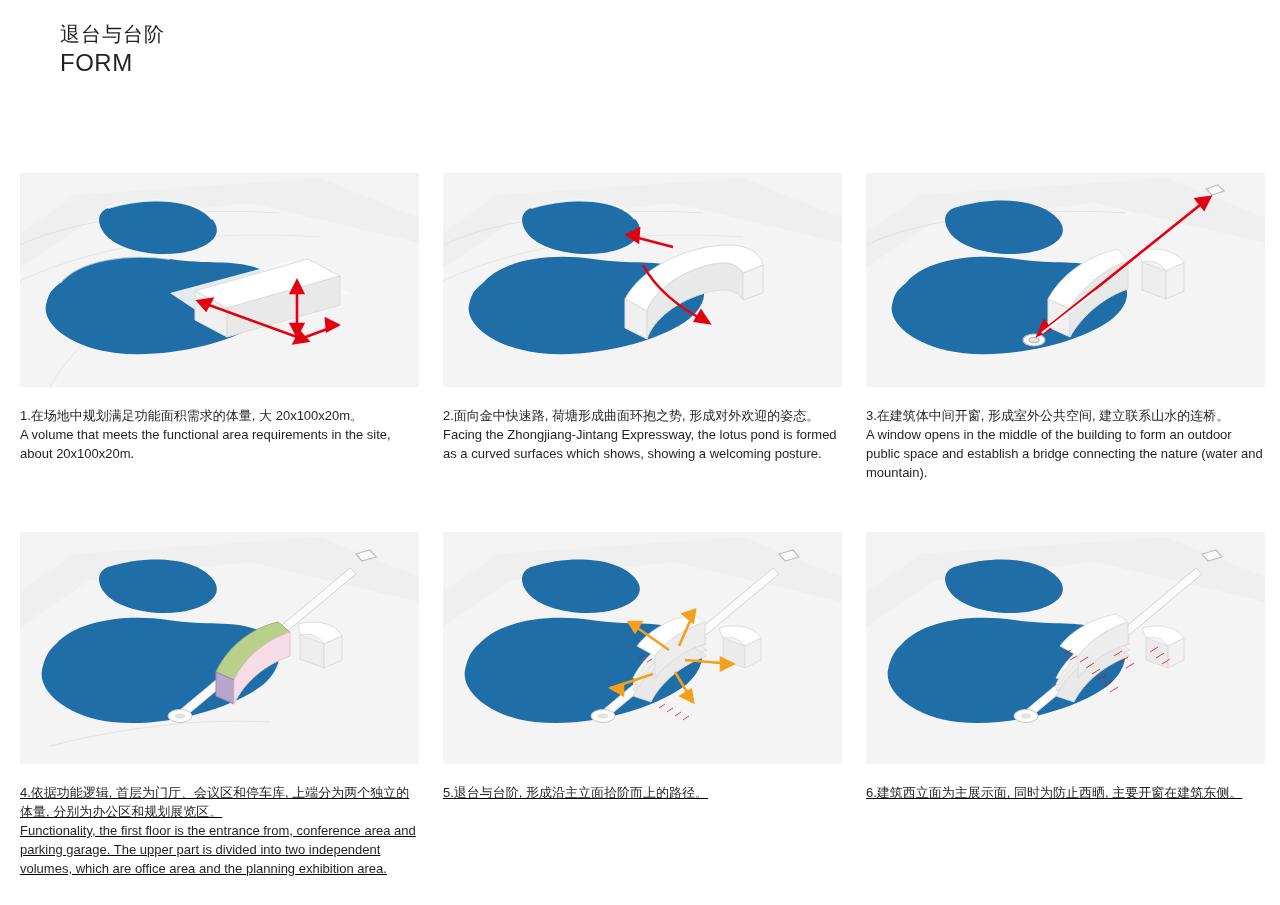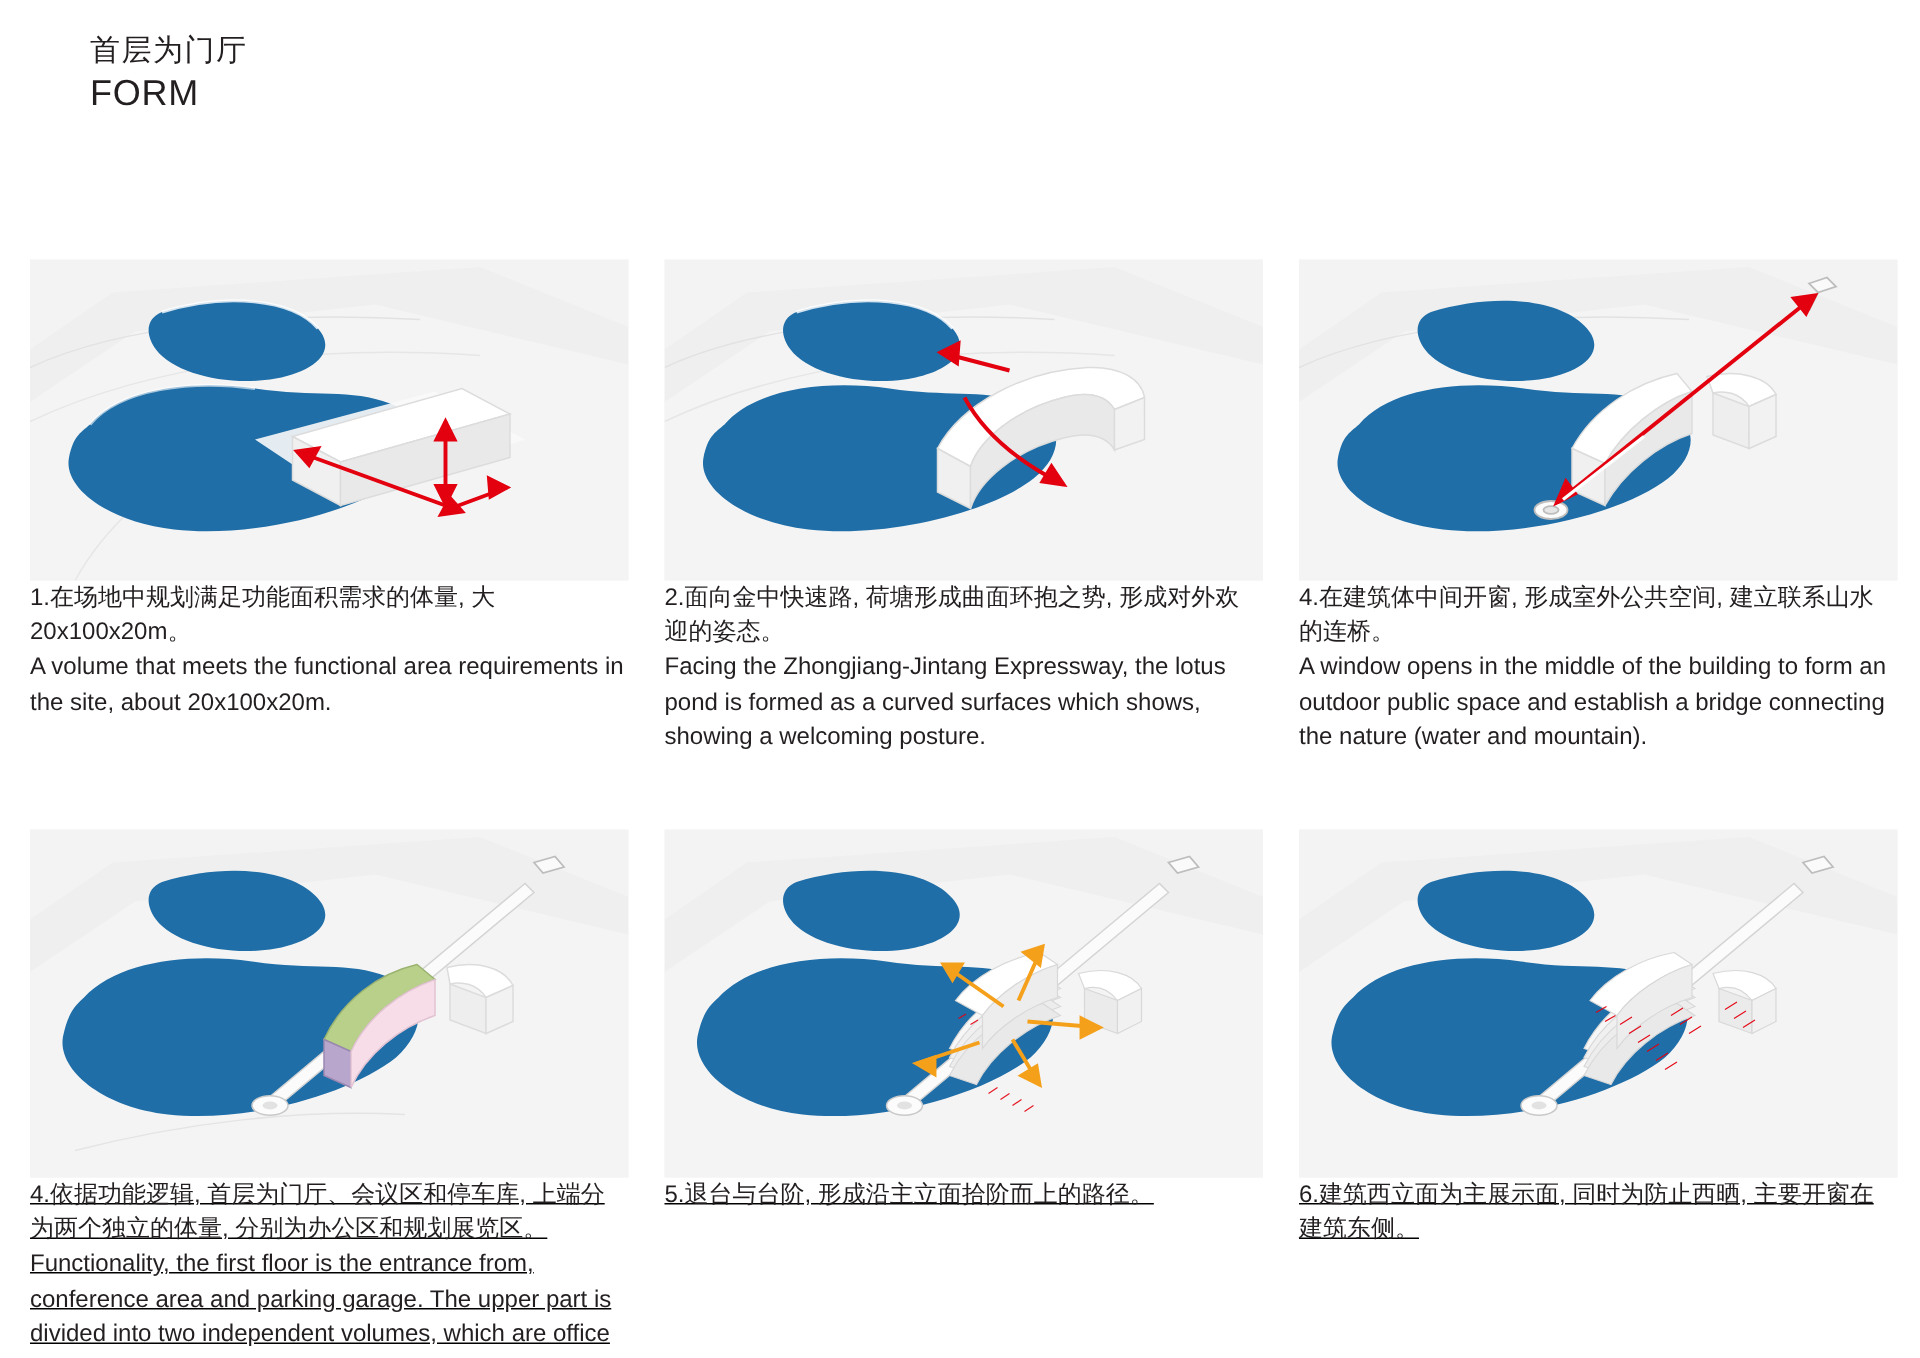--- a/index.html
+++ b/index.html
@@ -46,39 +46,39 @@
   }
   .fig {
     position: relative;
     width: 399px;
     height: 214px;
     background: #f3f3f3;
     overflow: hidden;
   }
   .row2 .fig { height: 232px; }
   .caption {
-    margin-top: 0;
-    font-size: 16px;
+    margin-top: 20px;
+    font-size: 13px;
     line-height: 1.45;
     color: #231f20;
   }
   .caption .cn { display: block; }
   .caption .en { display: block; }
 
   
   .scene { position: absolute; inset: 0; }
   .scene svg { position: absolute; inset: 0; width: 100%; height: 100%; display: block; }
 </style>
 </head>
 <body>
 
 <div class="page">
 
   <div class="title-block">
-    <div class="title-cn">首层为门厅</div>
+    <div class="title-cn">退台与台阶</div>
     <div class="title-en">FORM</div>
   </div>
 
   <div class="grid">
 
     <div class="row row1">
 
       <div class="cell">
         <div class="fig">
           <div class="scene">
@@ -190,21 +190,21 @@
                 <polygon points="344,24 330,26 338,36"></polygon>
                 <polygon points="172,162 184,156 178,148"></polygon>
               </g>
               <g stroke="#ffffff" stroke-width="2.2" fill="none">
                 <line x1="176" y1="160" x2="230" y2="118"></line>
               </g>
             </svg>
           </div>
         </div>
         <div class="caption">
-          <span class="cn">4.在建筑体中间开窗, 形成室外公共空间, 建立联系山水的连桥。</span>
+          <span class="cn">3.在建筑体中间开窗, 形成室外公共空间, 建立联系山水的连桥。</span>
           <span class="en">A window opens in the middle of the building to form an outdoor public space and establish a bridge connecting the nature (water and mountain).</span>
         </div>
       </div>
 
     </div>
 
     <div class="row row2">
 
       <div class="cell">
         <div class="fig">

